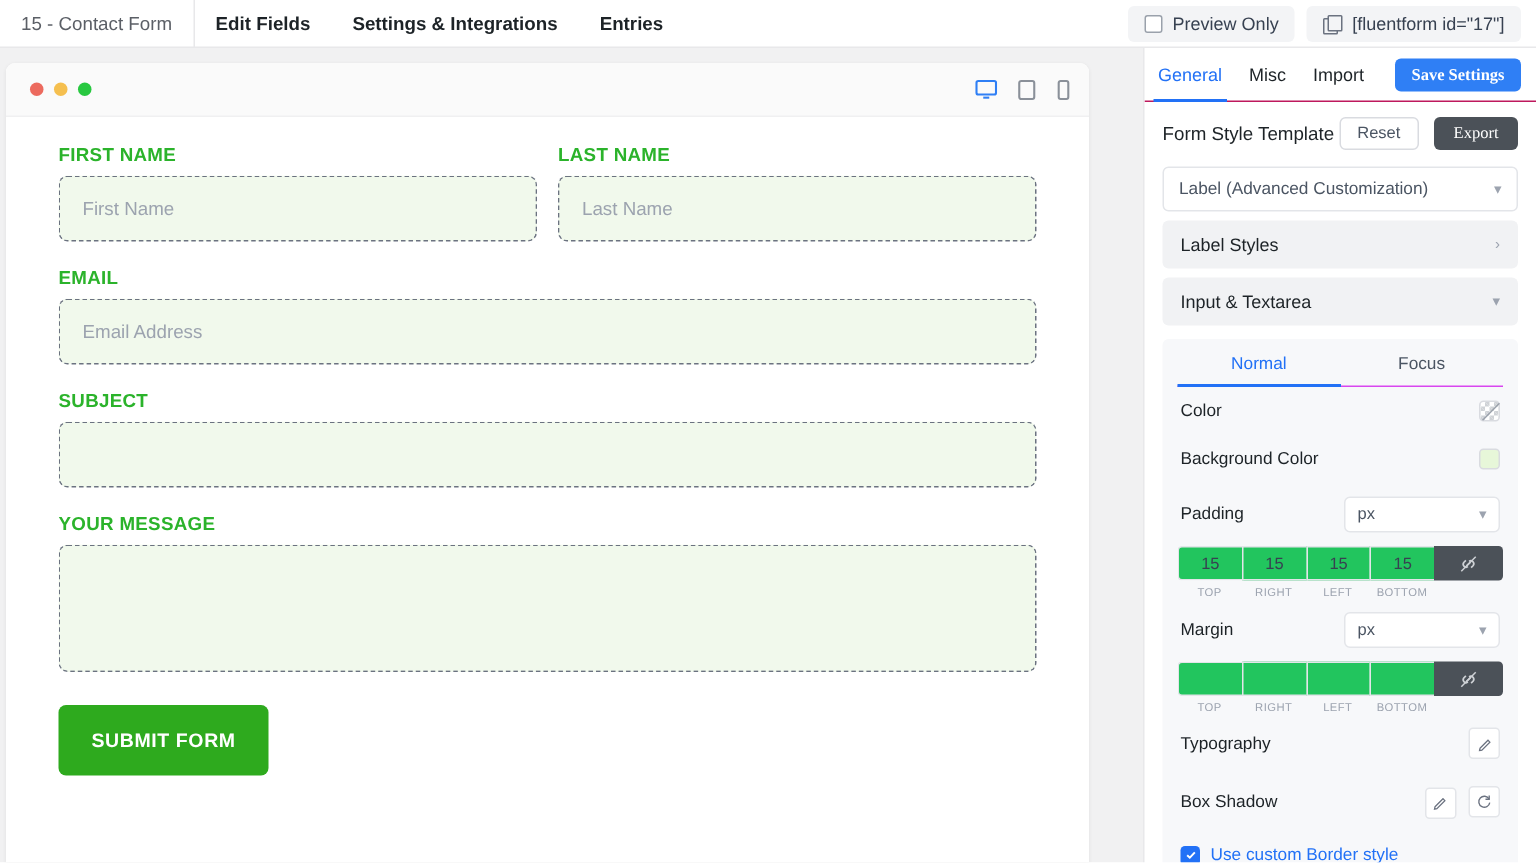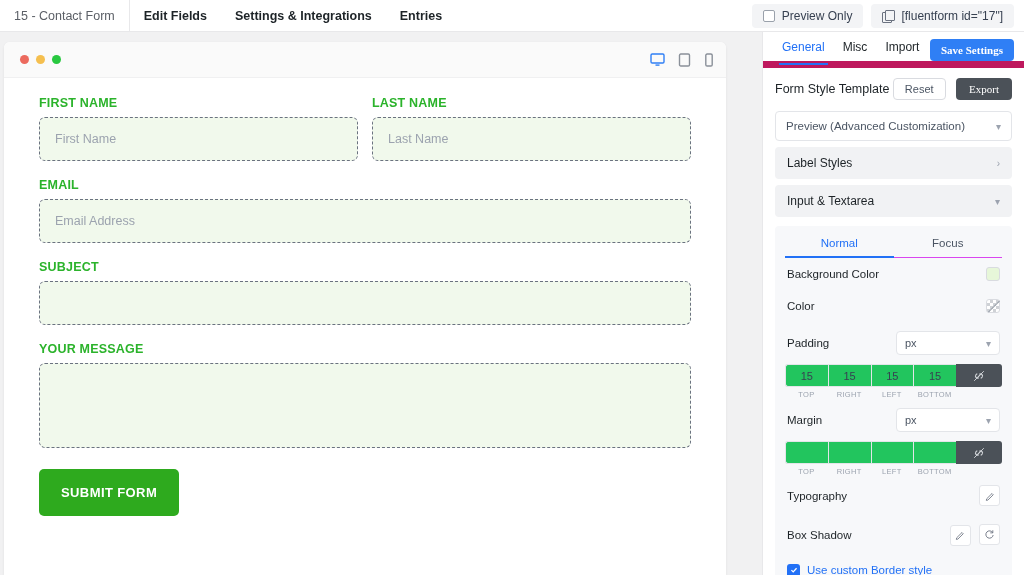--- a/index.html
+++ b/index.html
@@ -116,21 +116,21 @@
   
   .panel {
     position: absolute; top: 32px; right: 0;
     width: 262px; height: 543px;
     background: #ffffff;
     border-left: 1px solid #e8e8ea;
     overflow: hidden;
   }
   .panel-tabs {
     display: flex; align-items: center; height: 36px;
-    border-bottom: 7px solid #be185d; padding: 0 10px; position: relative;
+    border-bottom: 1px solid #be185d; padding: 0 0; position: relative;
   }
   .ptab {
     font-size: 12px; color: #1d2327; padding: 0 9px;
     height: 36px; line-height: 36px; cursor: pointer;
   }
   .ptab.active { color: #2271f6; font-weight: normal; position: relative; }
   .ptab.active::after {
     content: ""; position: absolute; left: 6px; right: 6px; bottom: 0;
     height: 2px; background: #2271f6;
   }
@@ -334,21 +334,21 @@
 
     <div class="row-between">
       <span class="sec-title">Form Style Template</span>
       <span>
         <button class="btn-reset">Reset</button>
         <button class="btn-export">Export</button>
       </span>
     </div>
 
     <div class="select-box">
-      <span>Preview (Advanced Customization)</span>
+      <span>Label (Advanced Customization)</span>
       <span class="chev">▾</span>
     </div>
 
     <div class="accordion">
       <span>Label Styles</span>
       <span class="chev">›</span>
     </div>
 
     <div class="accordion">
       <span>Input &amp; Textarea</span>
@@ -356,27 +356,27 @@
     </div>
 
     <div class="sub-panel">
 
       <div class="nf-tabs">
         <div class="nf-tab active">Normal</div>
         <div class="nf-tab">Focus</div>
       </div>
 
       <div class="prow">
+        <span>Color</span>
+        <span class="sw sw-alpha"></span>
+      </div>
+
+      <div class="prow">
         <span>Background Color</span>
         <span class="sw sw-green"></span>
-      </div>
-
-      <div class="prow">
-        <span>Color</span>
-        <span class="sw sw-alpha"></span>
       </div>
 
       <div class="prow">
         <span>Padding</span>
         <span class="unit-select">
           <span>px</span>
           <span class="chev">▾</span>
         </span>
       </div>
 

